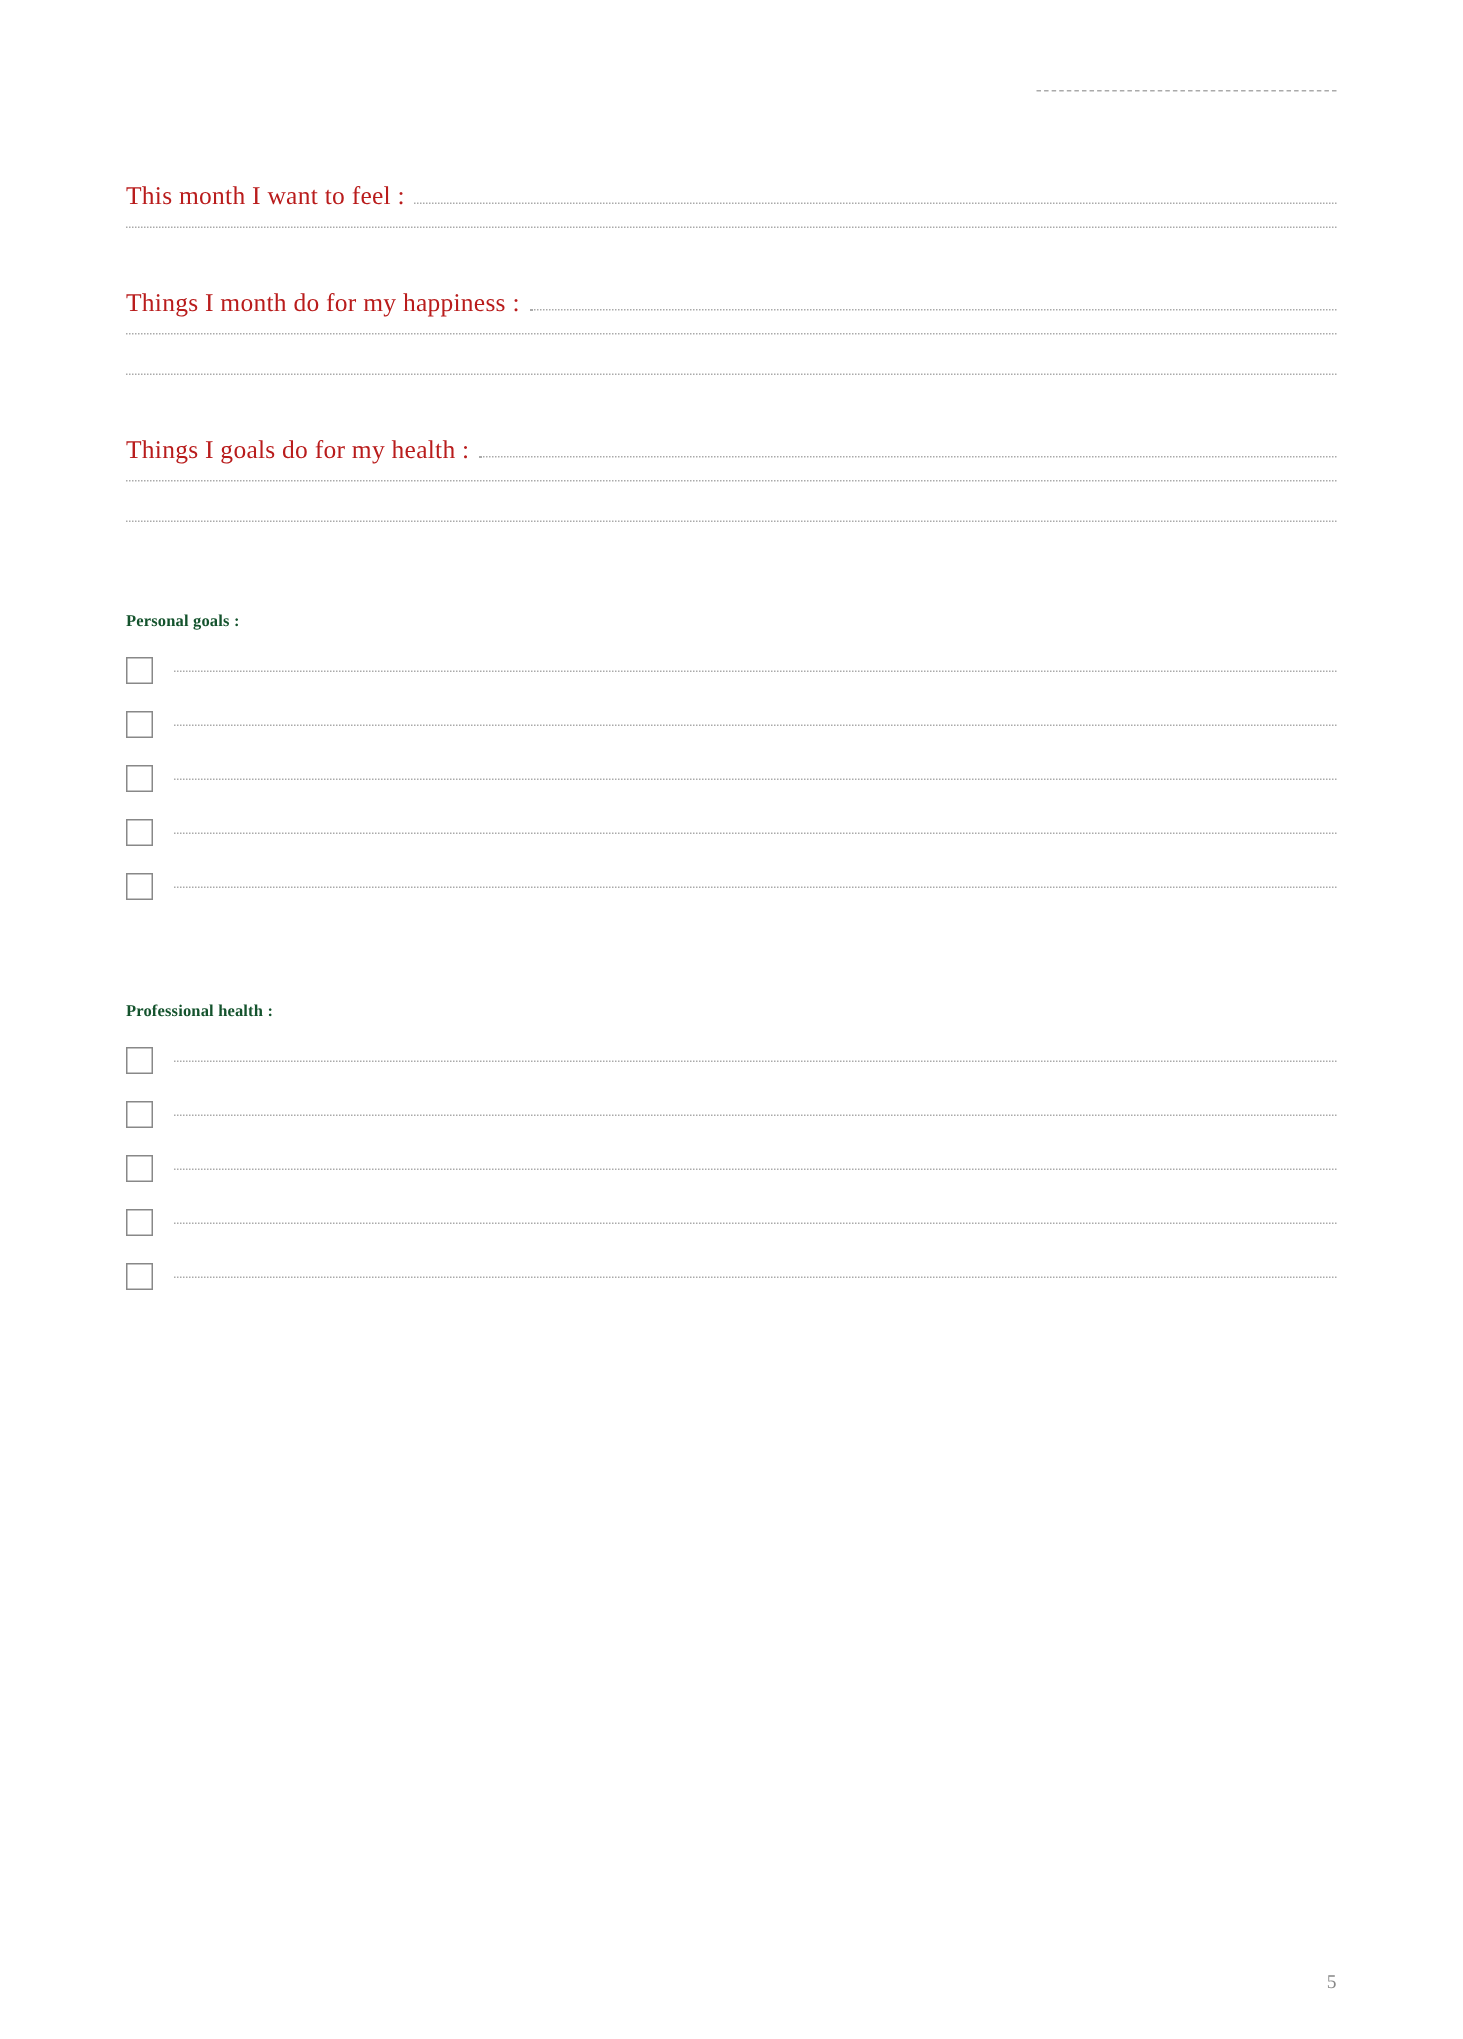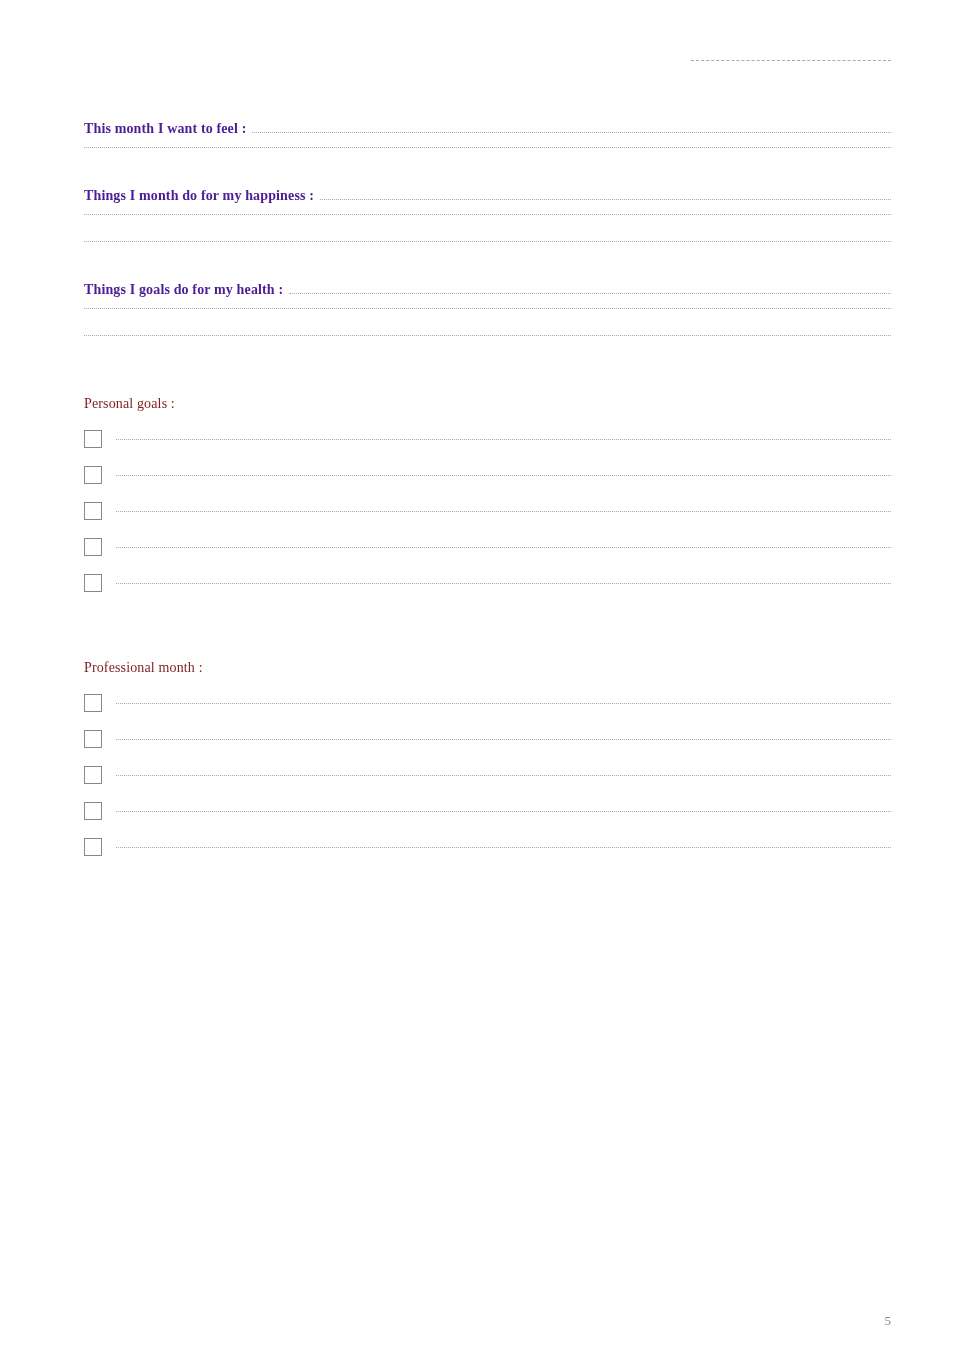--- a/index.html
+++ b/index.html
@@ -41,24 +41,24 @@
       margin-bottom: 0;
     }
 
     .field-row {
       display: flex;
       align-items: baseline;
       margin-bottom: 10px;
     }
 
     .field-label {
-      font-size: 14px;
-      color: #4c1d95;
+      font-size: 17px;
+      color: #b91c1c;
       white-space: nowrap;
-      font-weight: 700;
+      font-weight: 400;
       letter-spacing: 0.01em;
     }
 
     .dotted-line {
       flex: 1;
       border-bottom: 1px dotted #aaa;
       margin-left: 6px;
       height: 1px;
       min-width: 100px;
     }
@@ -76,24 +76,24 @@
 
     .section-spacer-sm {
       height: 16px;
     }
 
     .goals-section {
       margin-top: 20px;
     }
 
     .goals-label {
-      font-size: 14px;
-      color: #7f1d1d;
+      font-size: 11px;
+      color: #14532d;
       margin-bottom: 18px;
-      font-weight: 400;
+      font-weight: 700;
       letter-spacing: 0.01em;
     }
 
     .checkbox-row {
       display: flex;
       align-items: center;
       margin-bottom: 18px;
     }
 
     .checkbox {
@@ -187,21 +187,21 @@
 
     <div class="checkbox-row">
       <div class="checkbox"></div>
       <div class="checkbox-line"></div>
     </div>
   </div>
 
   <div class="section-spacer"></div>
 
   <div class="goals-section">
-    <div class="goals-label">Professional month :</div>
+    <div class="goals-label">Professional health :</div>
 
     <div class="checkbox-row">
       <div class="checkbox"></div>
       <div class="checkbox-line"></div>
     </div>
 
     <div class="checkbox-row">
       <div class="checkbox"></div>
       <div class="checkbox-line"></div>
     </div>

